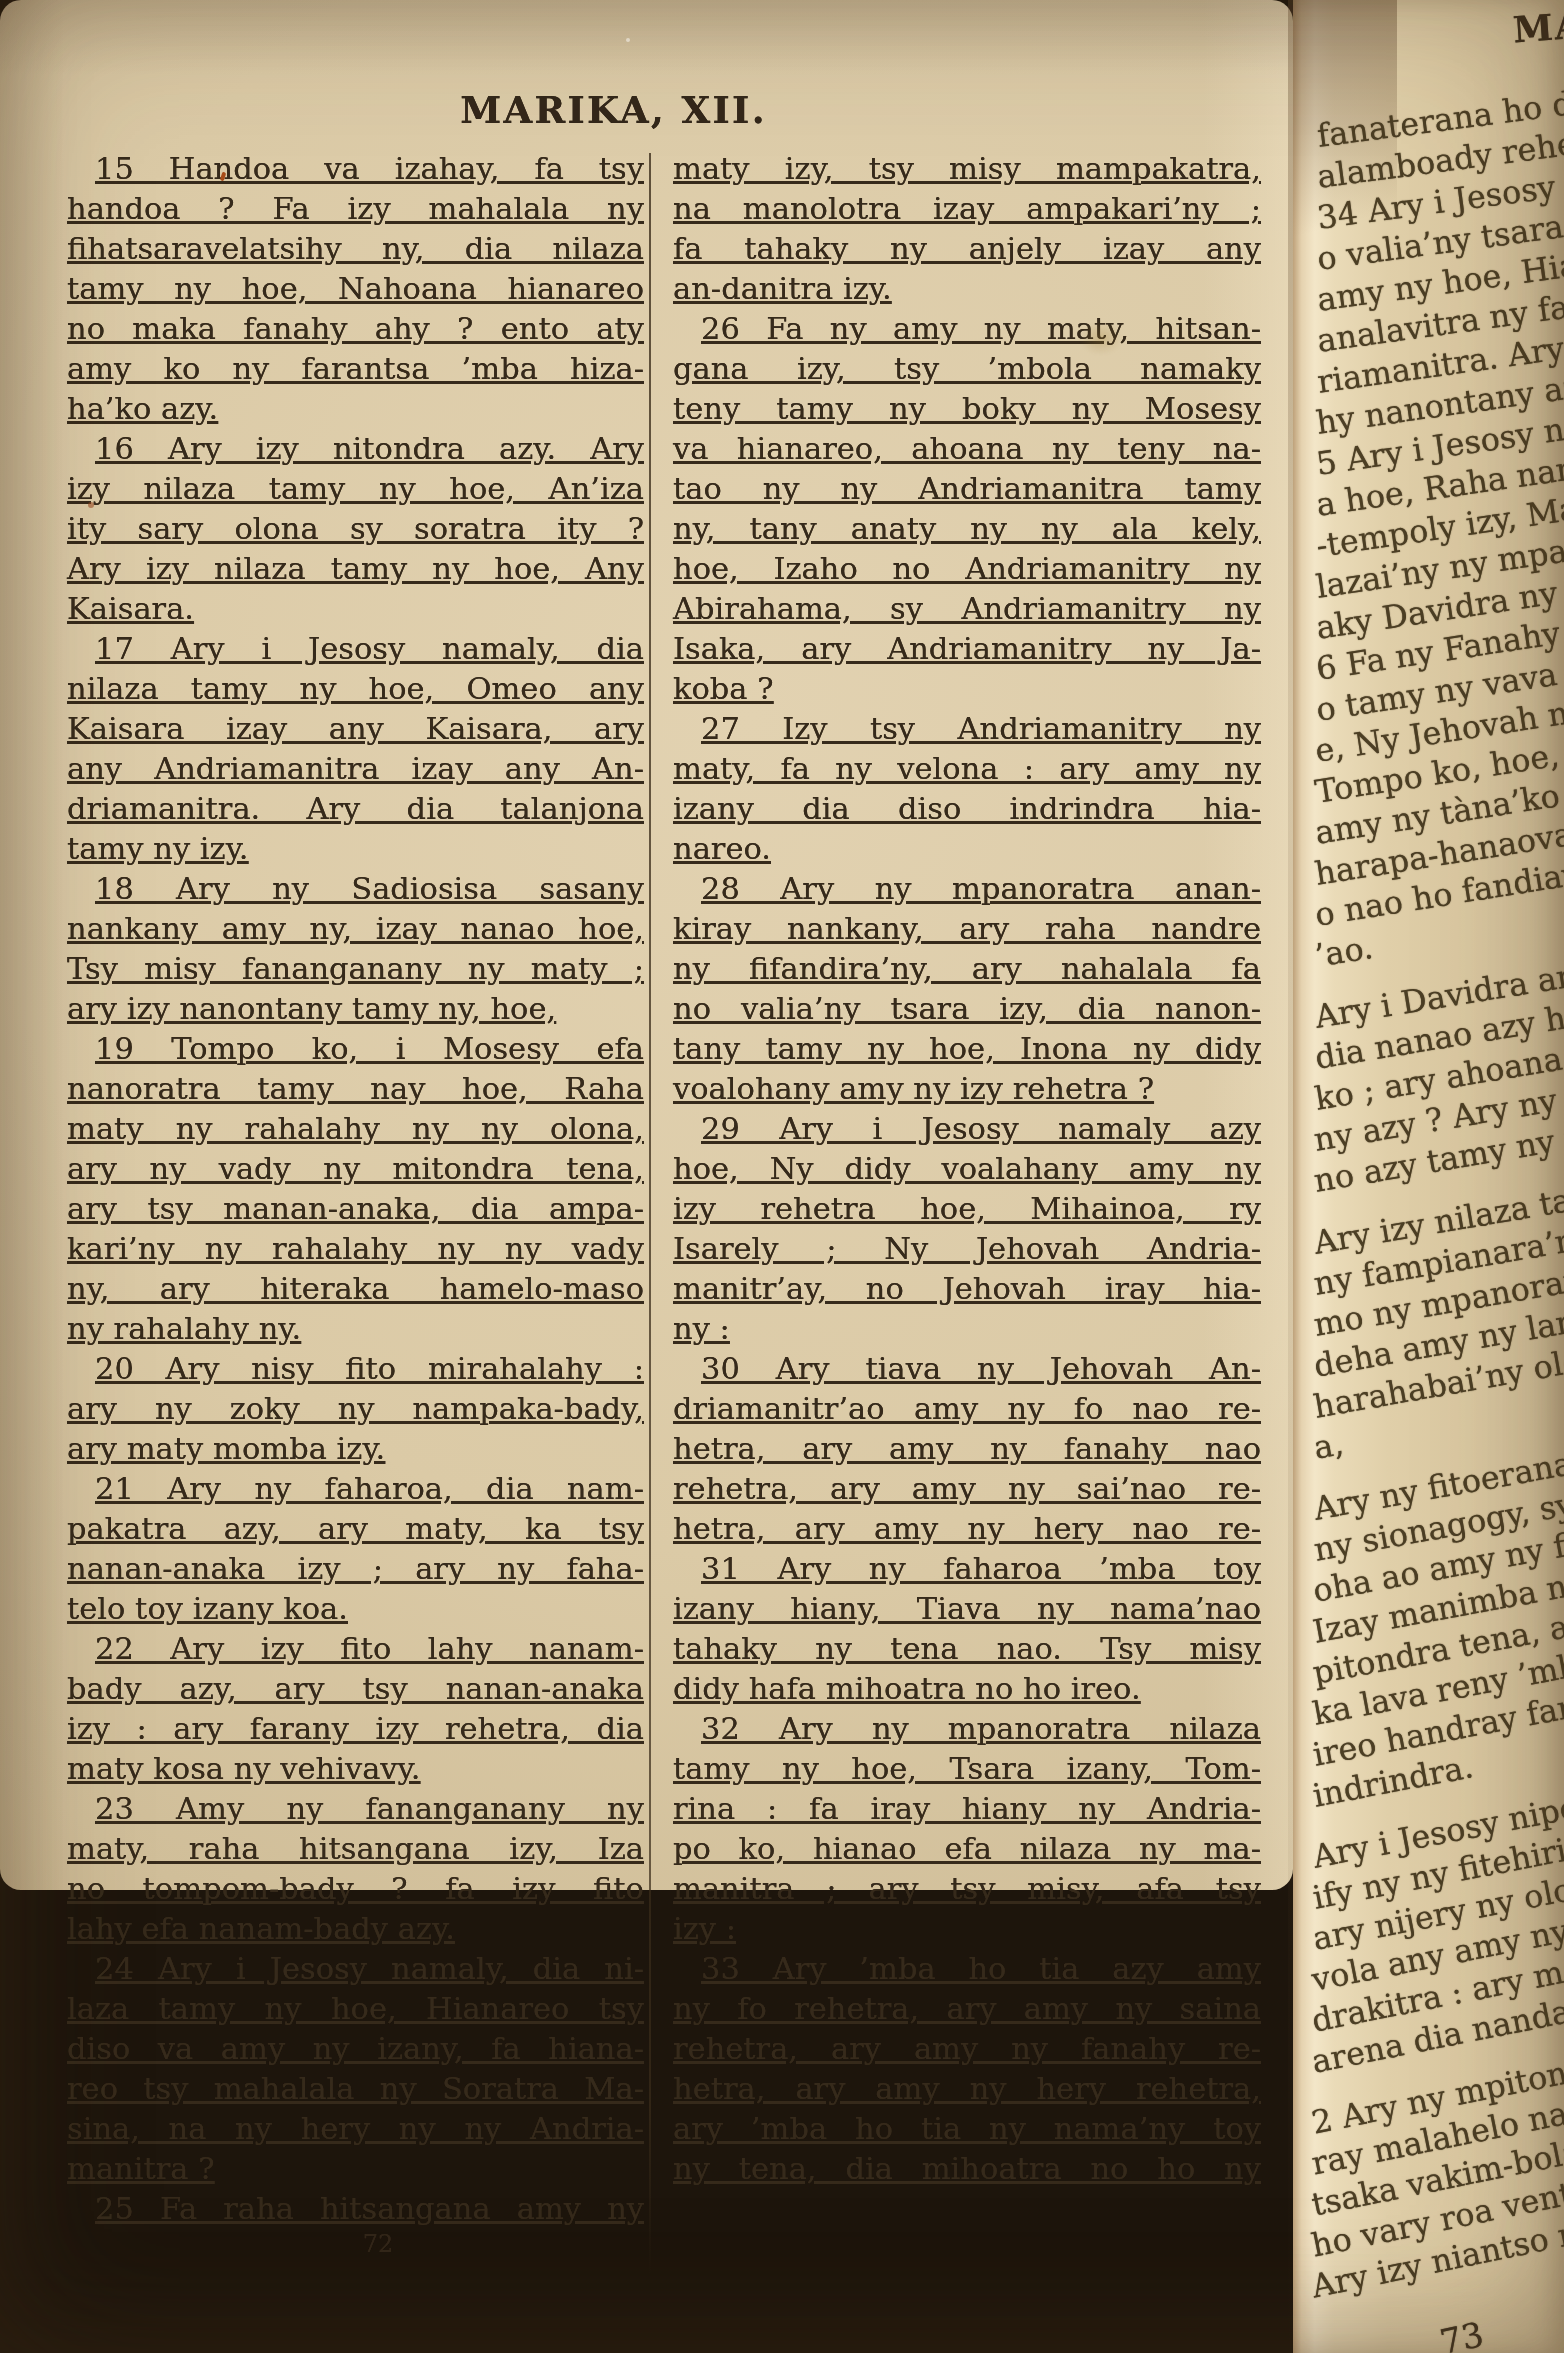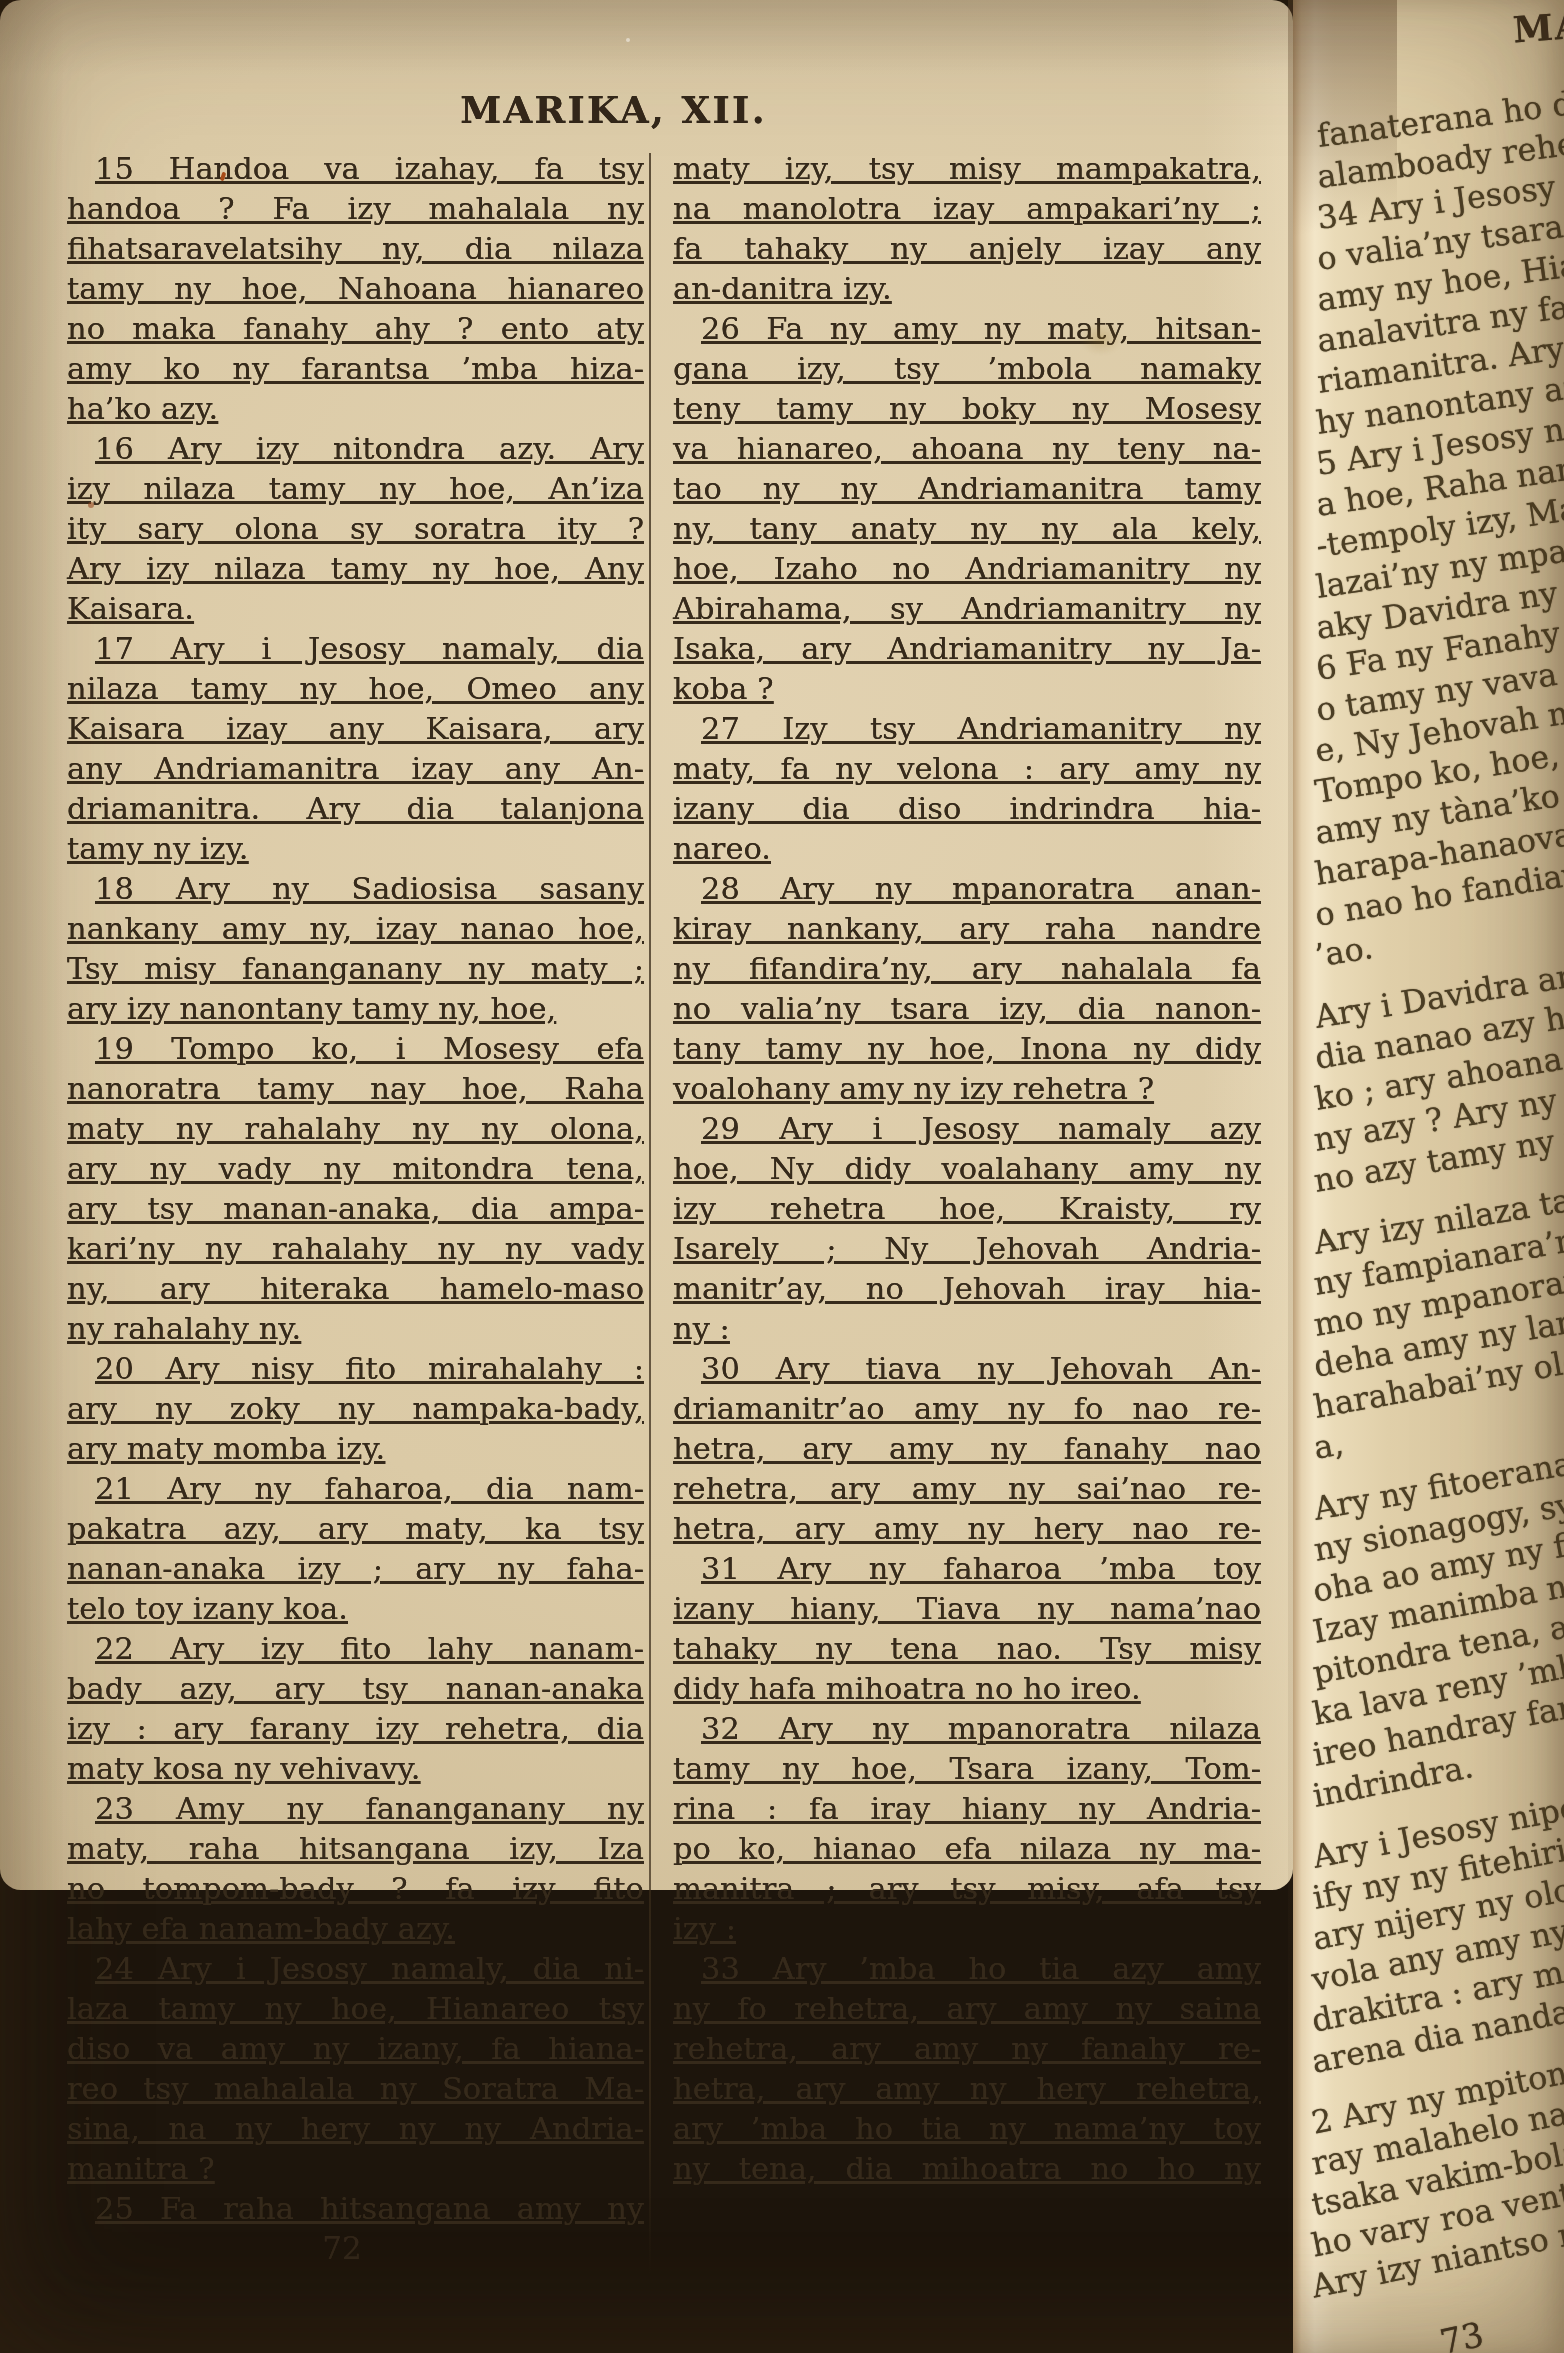--- a/index.html
+++ b/index.html
@@ -41,21 +41,21 @@
     text-align:justify;text-align-last:justify;
   }
   .line.first{text-indent:28px;}
   .line.last{text-align-last:left;}
   .divider{
     position:absolute;left:649px;top:153px;width:2.3px;height:2122px;
     background:linear-gradient(180deg, rgba(58,44,26,.78) 0%, rgba(58,44,26,.7) 92%, rgba(58,44,26,0) 100%);
   }
   .folio{
     position:absolute;top:2230px;left:0;width:684px;text-align:center;
-    font-size:31px;color:#33271a;text-shadow:0 0 0.5px #33271a;
+    font-size:24px;color:#33271a;text-shadow:0 0 0.5px #33271a;padding-left:36px;
   }
   
   .speck-1{position:absolute;left:221px;top:172px;width:3.9px;height:9.4px;border-radius:2.3px;
     background:#a84c18;transform:rotate(18deg);}
   .speck-2{position:absolute;left:88px;top:502px;width:6.3px;height:6.3px;border-radius:50%;
     background:rgba(150,70,30,.55);}
   .stain-1{position:absolute;left:1080px;top:322px;width:42px;height:33px;border-radius:50%;
     background:radial-gradient(closest-side, rgba(152,120,44,.28), rgba(152,120,44,0));filter:blur(1.6px);}
   .dust-1{position:absolute;left:626px;top:38px;width:3.9px;height:3.9px;border-radius:50%;
     background:rgba(246,240,224,.85);}
@@ -208,21 +208,21 @@
           <div class="line first">28 Ary ny mpanoratra anan-</div>
           <div class="line">kiray nankany, ary raha nandre</div>
           <div class="line">ny fifandira’ny, ary nahalala fa</div>
           <div class="line">no valia’ny tsara izy, dia nanon-</div>
           <div class="line">tany tamy ny hoe, Inona ny didy</div>
           <div class="line last">voalohany amy ny izy rehetra ?</div>
         </div>
         <div class="para">
           <div class="line first">29 Ary i Jesosy namaly azy</div>
           <div class="line">hoe, Ny didy voalahany amy ny</div>
-          <div class="line">izy rehetra hoe, Kraisty, ry</div>
+          <div class="line">izy rehetra hoe, Mihainoa, ry</div>
           <div class="line">Isarely ; Ny Jehovah Andria-</div>
           <div class="line">manitr’ay, no Jehovah iray hia-</div>
           <div class="line last">ny :</div>
         </div>
         <div class="para">
           <div class="line first">30 Ary tiava ny Jehovah An-</div>
           <div class="line">driamanitr’ao amy ny fo nao re-</div>
           <div class="line">hetra, ary amy ny fanahy nao</div>
           <div class="line">rehetra, ary amy ny sai’nao re-</div>
           <div class="line">hetra, ary amy ny hery nao re-</div>

